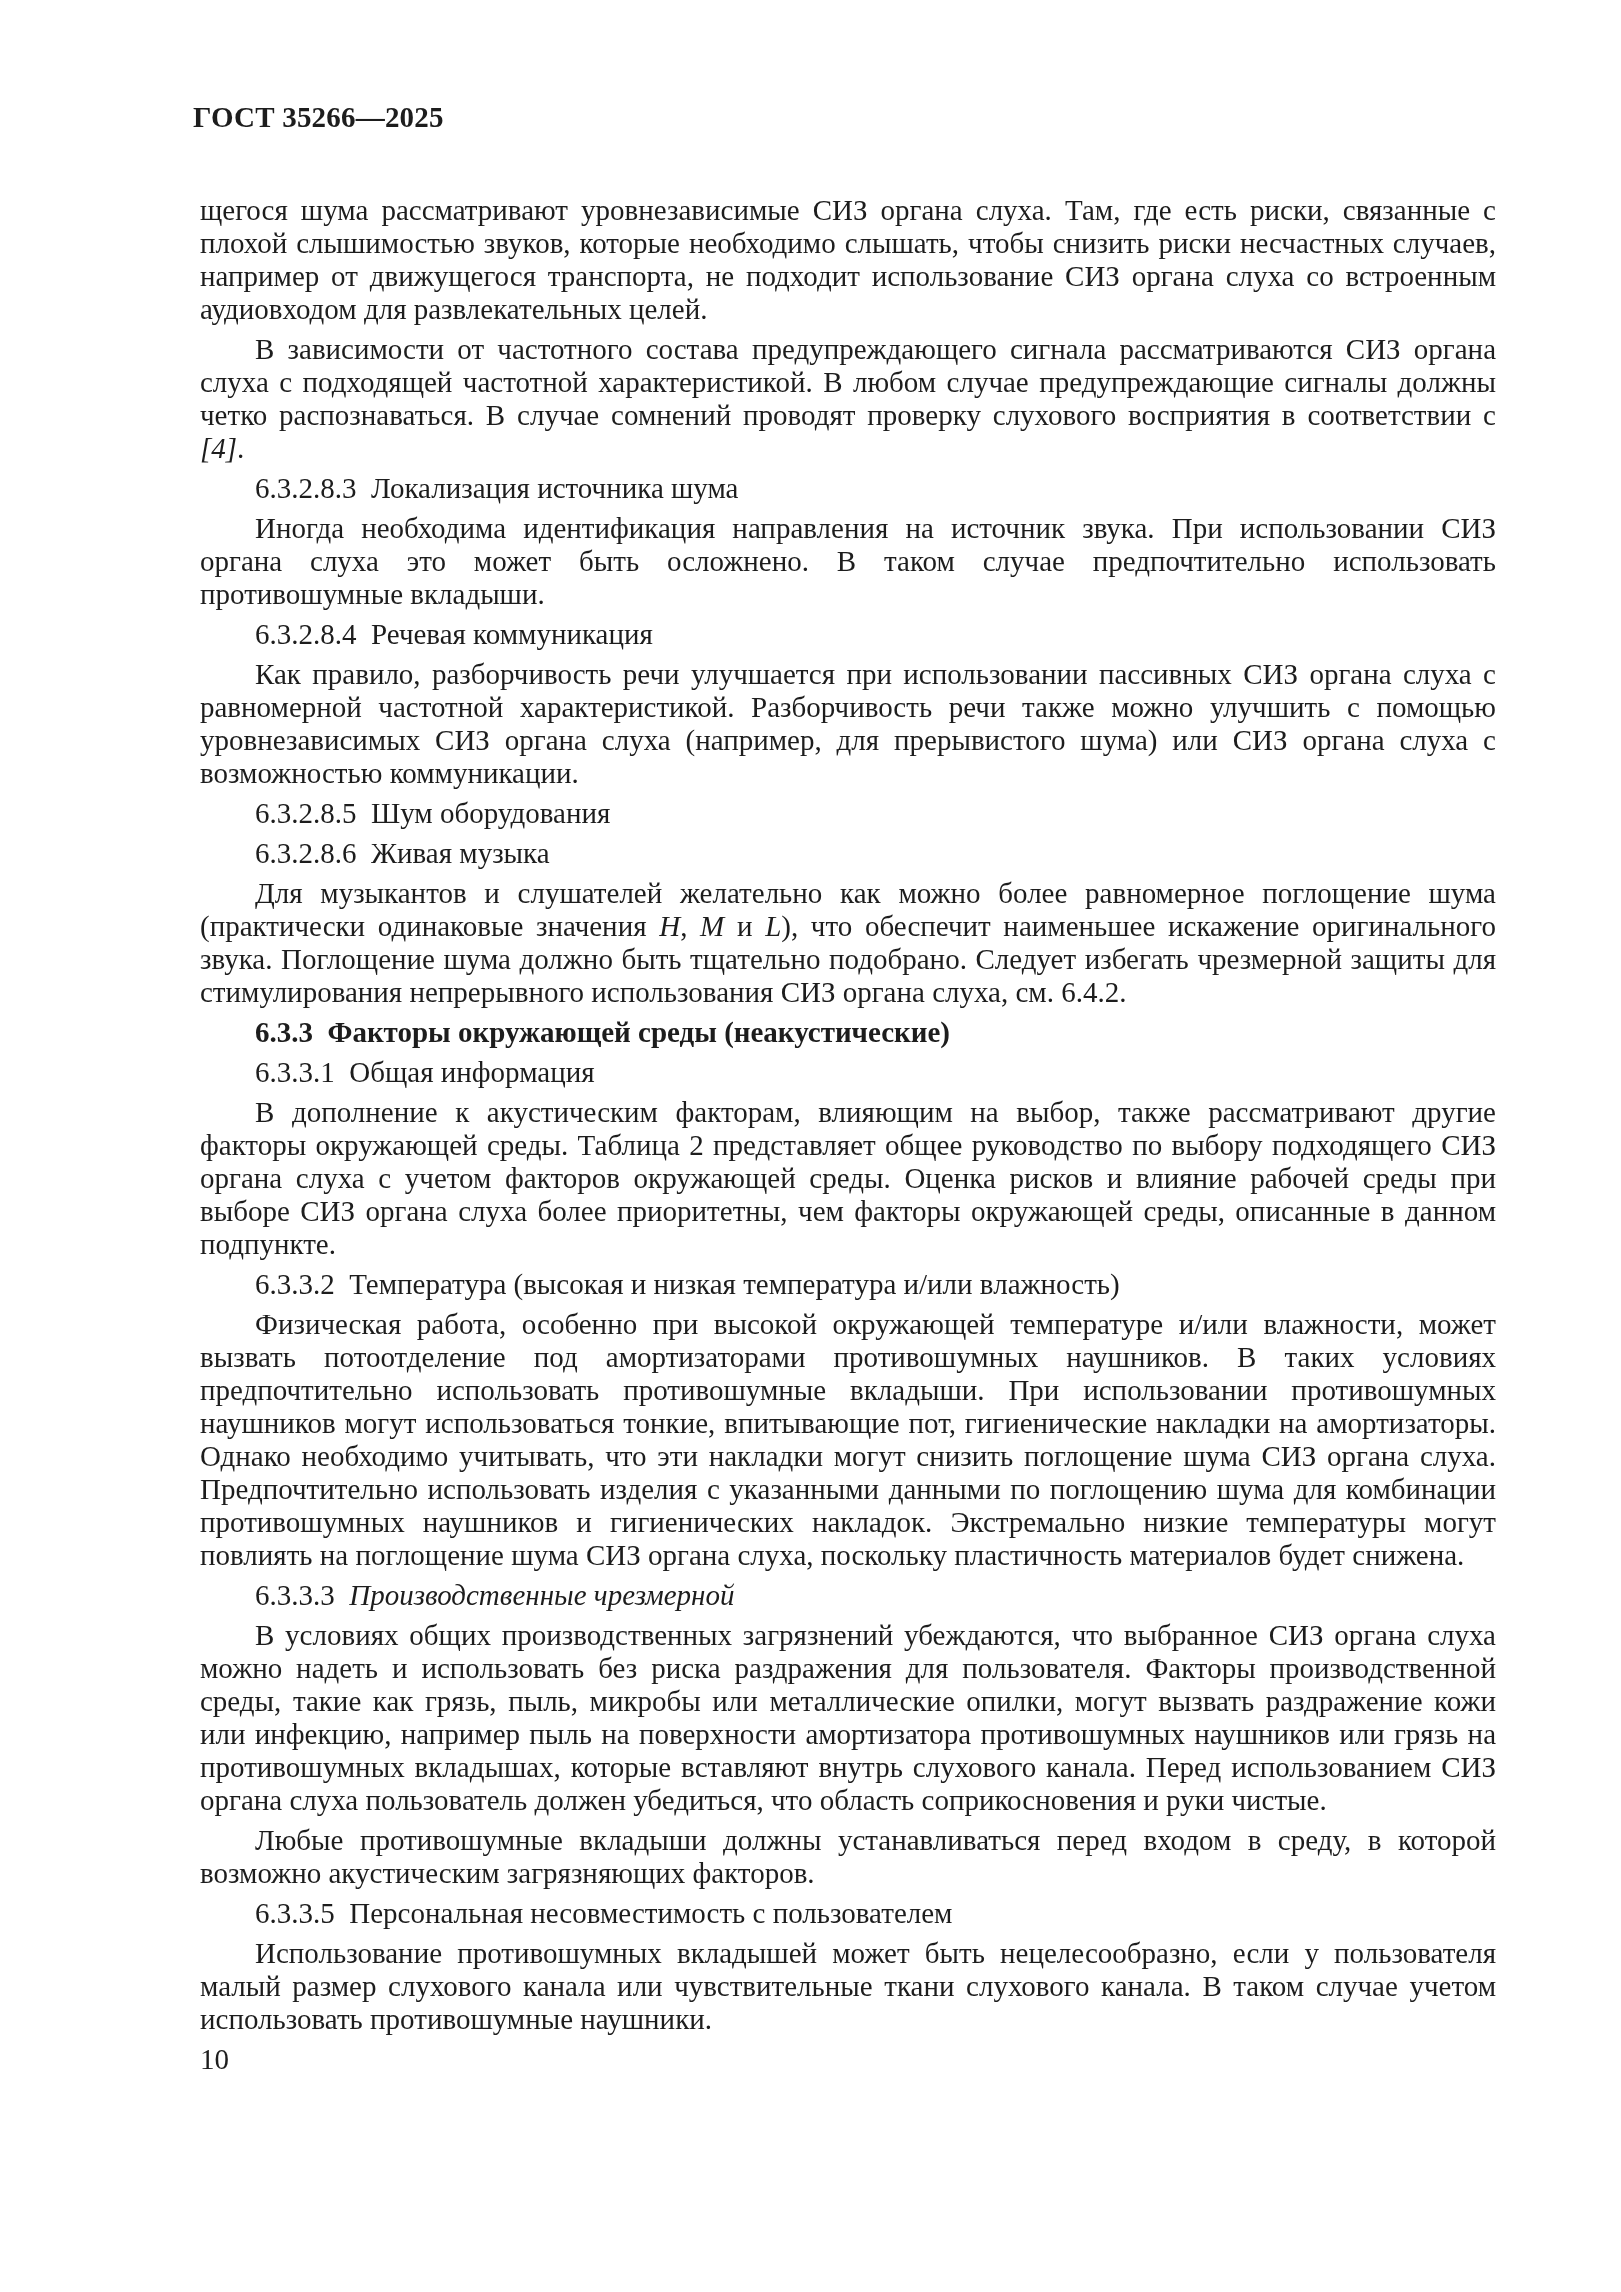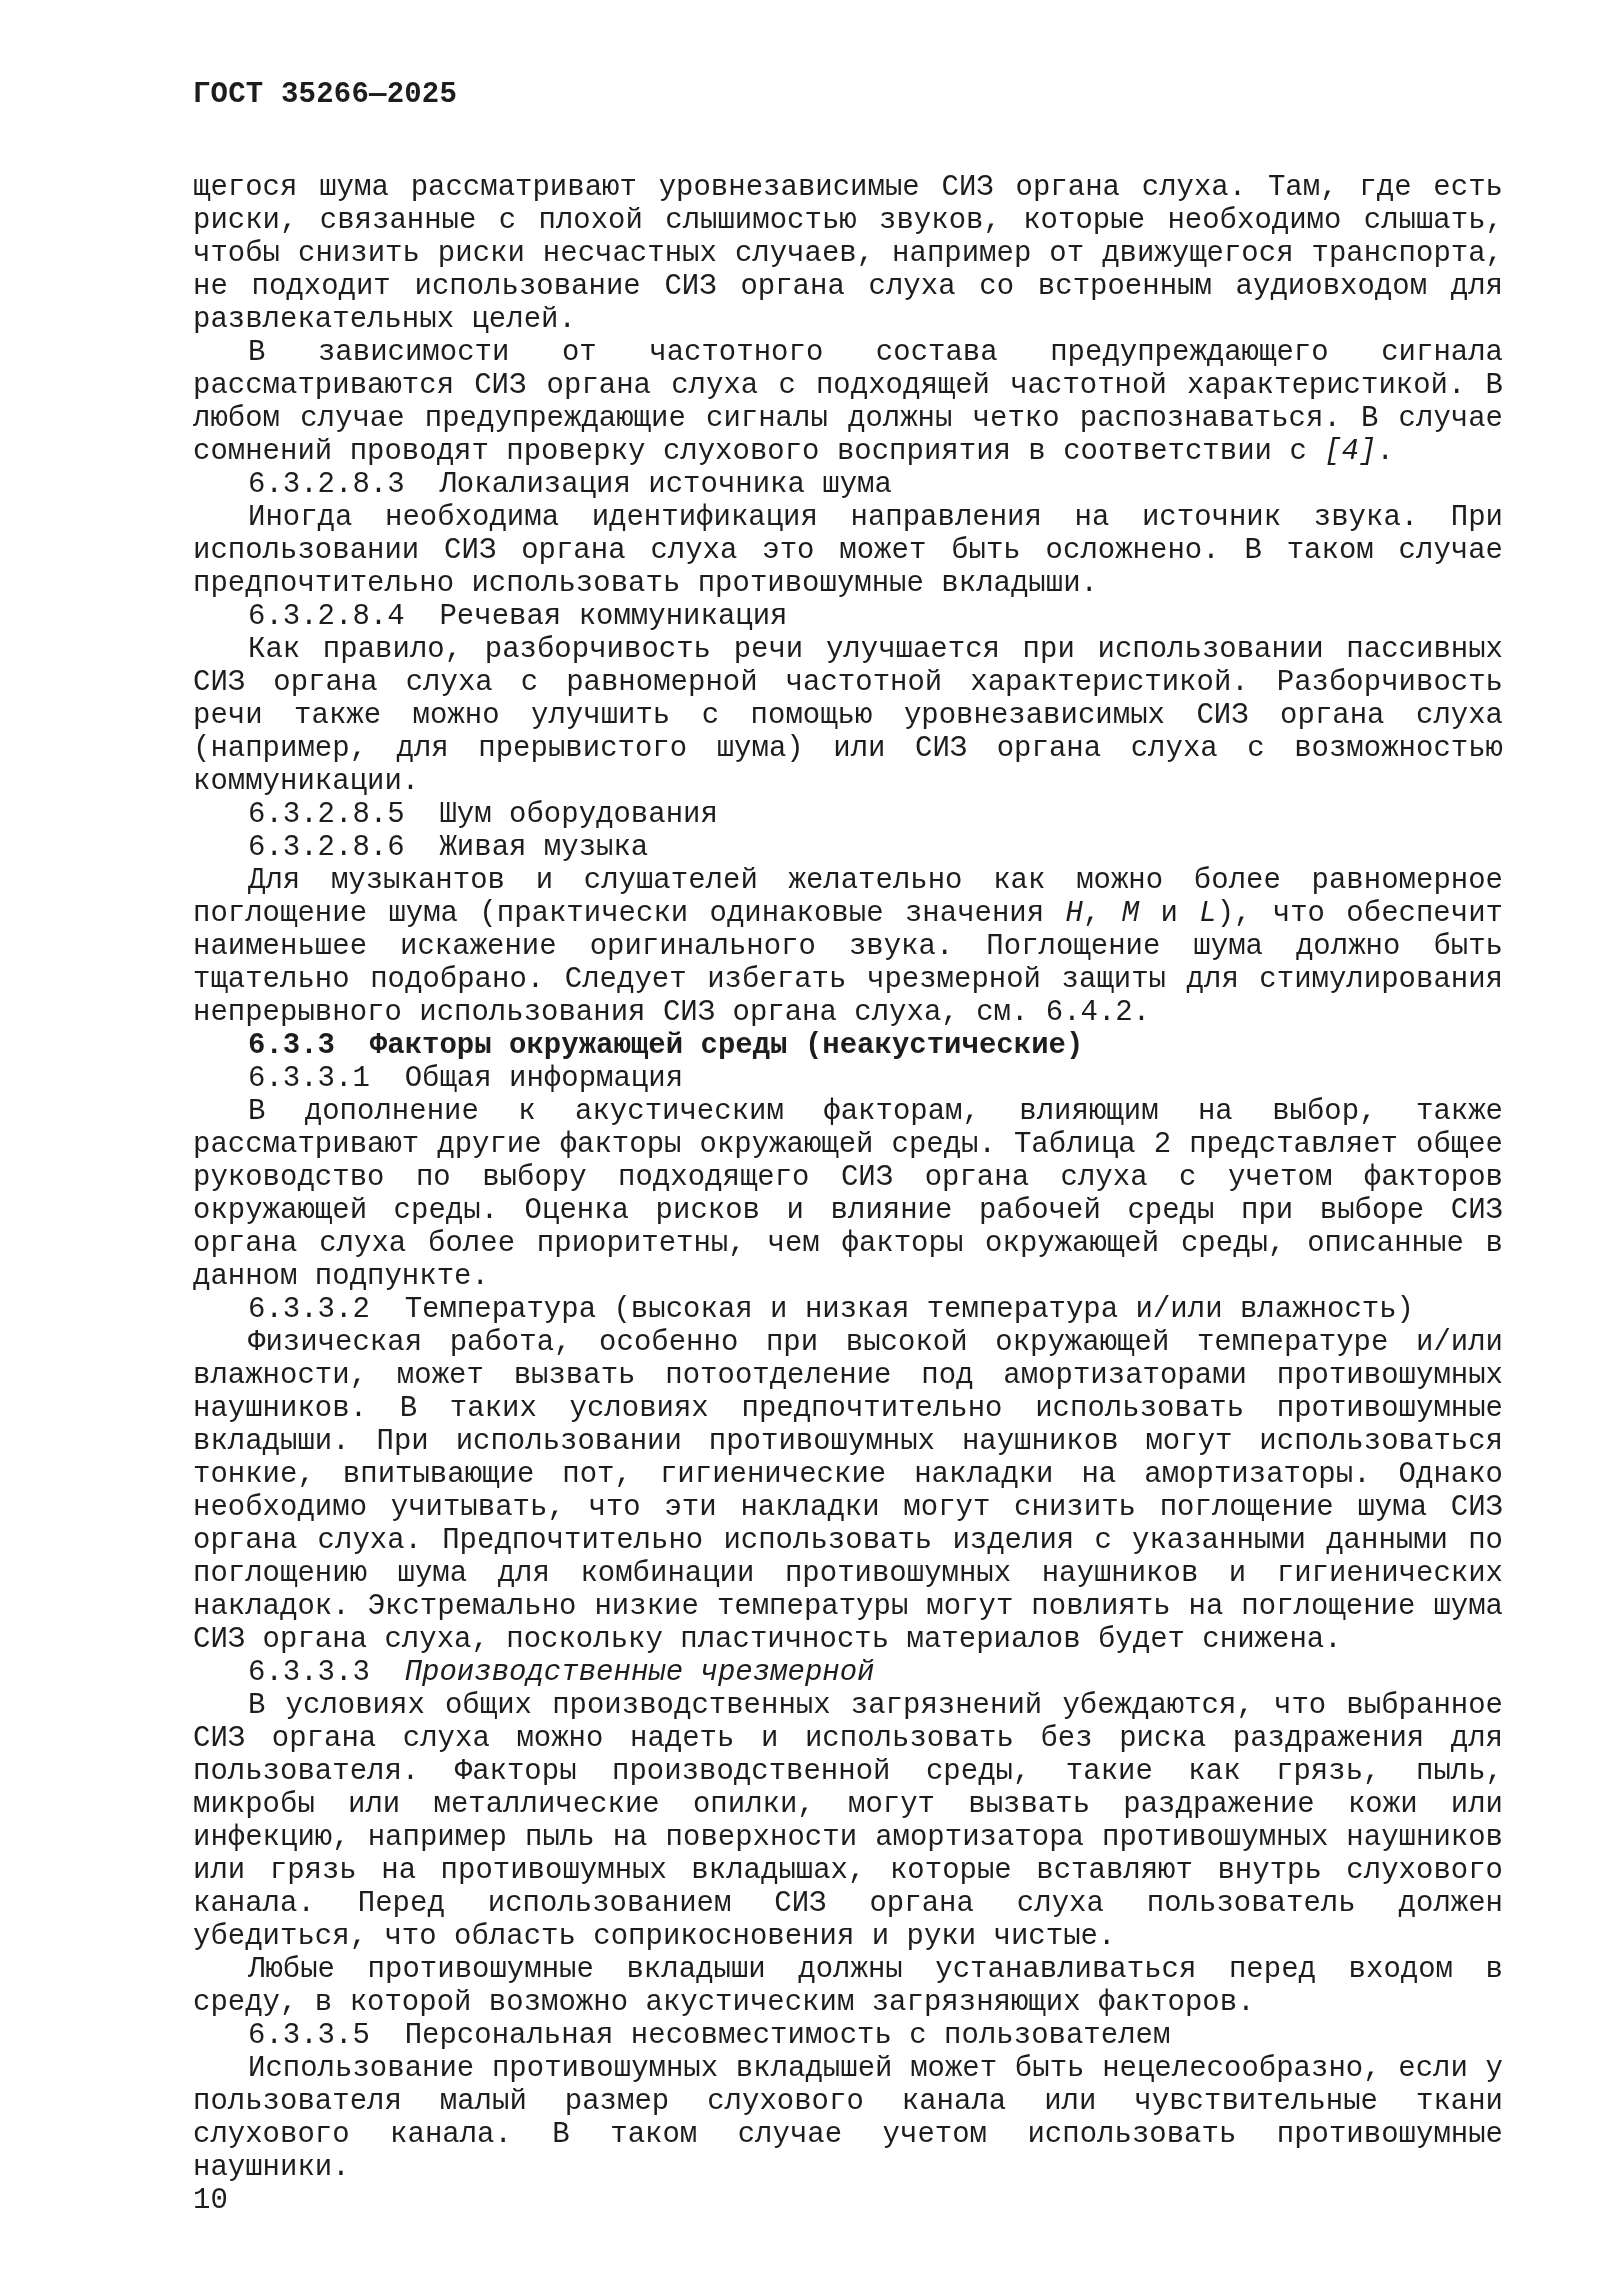--- a/index.html
+++ b/index.html
@@ -6,38 +6,38 @@
     margin: 0;
     padding: 0;
     background: #ffffff;
   }
   .page {
     position: relative;
     width: 1621px;
     height: 2293px;
     box-sizing: border-box;
     background: #ffffff;
-    padding: 78px 118px 0 193px;
-    font-family: Liberation Mono, monospace;
+    padding: 101px 118px 0 193px;
+    font-family: Liberation Serif, serif;
     font-size: 29px;
     line-height: 33px;
     color: #1d1d1d;
   }
   .running-head {
     font-weight: bold;
     margin: 0 0 60px 0;
     letter-spacing: 0.2px;
   }
   .body-text {
     text-align: justify;
     hyphens: auto;
     -webkit-hyphens: auto;
   }
   .body-text p {
-    margin: 0;
+    margin: 7px;
     padding: 0;
   }
   .para   { text-indent: 55px; }
   .cont   { text-indent: 0; }
   .bold   { font-weight: bold; }
   .it     { font-style: italic; }
   .page-number {
     margin-top: 4.9px;
     text-align: left;
     text-indent: 0;

